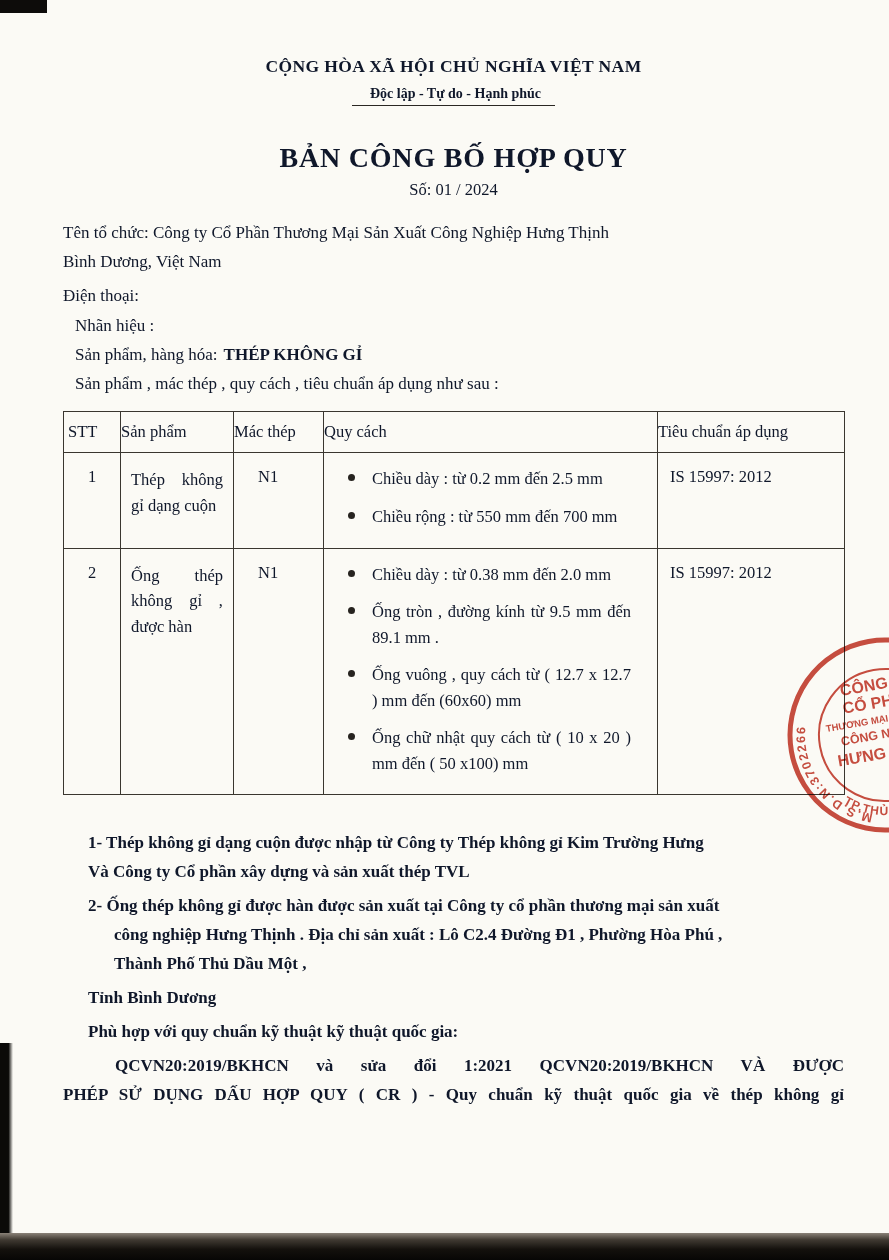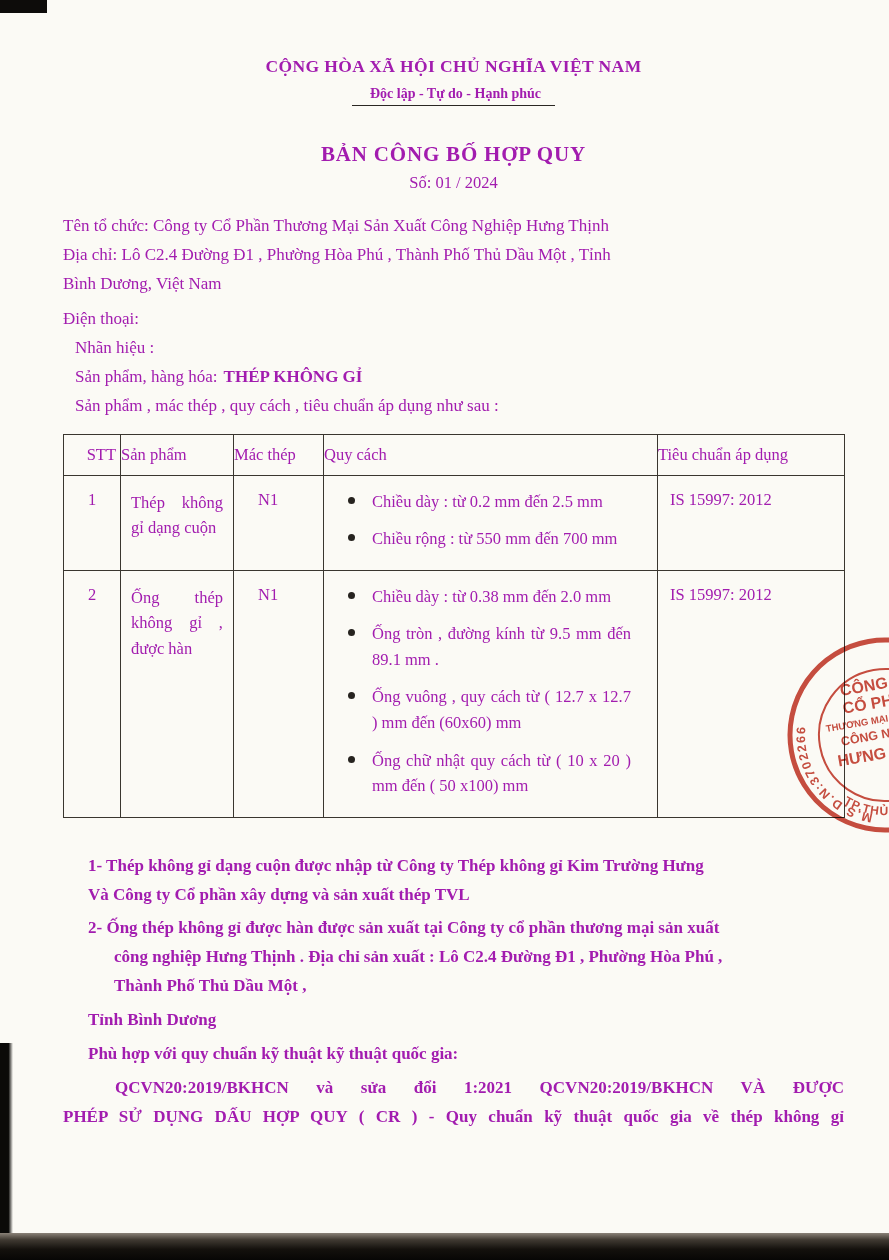--- a/index.html
+++ b/index.html
@@ -3,50 +3,50 @@
 <meta charset="utf-8">
 <style>
   * { margin:0; padding:0; box-sizing:border-box; }
   html,body { background:#ffffff; }
   .page {
     position:relative;
     width:889px; height:1260px;
     background:#fbfaf5;
     overflow:hidden;
     font-family:"Liberation Serif","DejaVu Serif",serif;
-    color:#a21caf;
+    color:#0f172a;
   }
   .content { position:relative; padding:56px 45px 0 63px; width:889px; }
 
   .header { text-align:center; }
   .motto1 { font-size:17.5px; font-weight:bold; letter-spacing:.4px; }
   .motto2-wrap { margin-top:7px; }
   .motto2 {
     display:inline-block; font-size:14px; font-weight:bold;
     padding:0 14px 3px 18px; border-bottom:1.6px solid #2a2723;
   }
-  .title { text-align:center; font-size:21px; font-weight:bold; letter-spacing:.8px; margin-top:36px; }
+  .title { text-align:center; font-size:28px; font-weight:bold; letter-spacing:.8px; margin-top:36px; }
   .doc-no { text-align:center; font-size:16.5px; margin-top:6px; }
 
   .body-text { margin-top:18px; font-size:17px; line-height:1.72; }
   .body-text p { margin:0; }
   .p-phone { margin-top:5px !important; }
   .p-indent { padding-left:12px; }
   .product-name { font-weight:bold; margin-left:6px; }
 
   table.spec-table {
     margin-top:13px; width:781px; border-collapse:collapse; table-layout:fixed;
     font-size:16.5px;
   }
   .spec-table th, .spec-table td { border:1px solid #3a362f; }
   .spec-table thead th {
     font-weight:normal; text-align:left; vertical-align:middle;
     padding:9px 0; height:41px;
   }
-  .spec-table thead th.c-stt { text-align:right; padding:9px 4px; }
+  .spec-table thead th.c-stt { text-align:left; padding:9px 4px; }
   .spec-table td { vertical-align:top; }
   td.cell-stt { text-align:center; padding-top:14px; }
   td.cell-product { padding:14px 10px; text-align:justify; line-height:1.55; }
   td.cell-grade { padding:14px 6px 0 24px; }
   td.cell-specs { padding:10px 26px 6px 12px; }
   td.cell-standard { padding:14px 8px 0 12px; }
   .spec { display:flex; margin:3px 0 12px 0; }
   .dot { flex:0 0 auto; width:7px; height:7px; border-radius:50%; background:#26231f; margin:8px 17px 0 12px; }
   .spec-text { flex:1; text-align:justify; line-height:1.55; }
 
@@ -86,21 +86,20 @@
       <div class="motto2-wrap">
         <span class="motto2">Độc lập - Tự do - Hạnh phúc</span>
       </div>
     </div>
 
     <div class="title">BẢN CÔNG BỐ HỢP QUY</div>
     <div class="doc-no">Số: 01 / 2024</div>
 
     <div class="body-text">
       <p>Tên tổ chức: Công ty Cổ Phần Thương Mại Sản Xuất Công Nghiệp Hưng Thịnh</p>
-      <p>Địa chỉ: Lô C2.4 Đường Đ1 , Phường Hòa Phú , Thành Phố Thủ Dầu Một , Tỉnh</p>
       <p>Bình Dương, Việt Nam</p>
       <p class="p-phone">Điện thoại:</p>
       <p class="p-indent">Nhãn hiệu :</p>
       <p class="p-indent"><span>Sản phẩm, hàng hóa:</span><span class="product-name">THÉP KHÔNG GỈ</span></p>
       <p class="p-indent">Sản phẩm , mác thép , quy cách , tiêu chuẩn áp dụng như sau :</p>
     </div>
 
     <table class="spec-table">
       <colgroup>
         <col style="width:57px">

